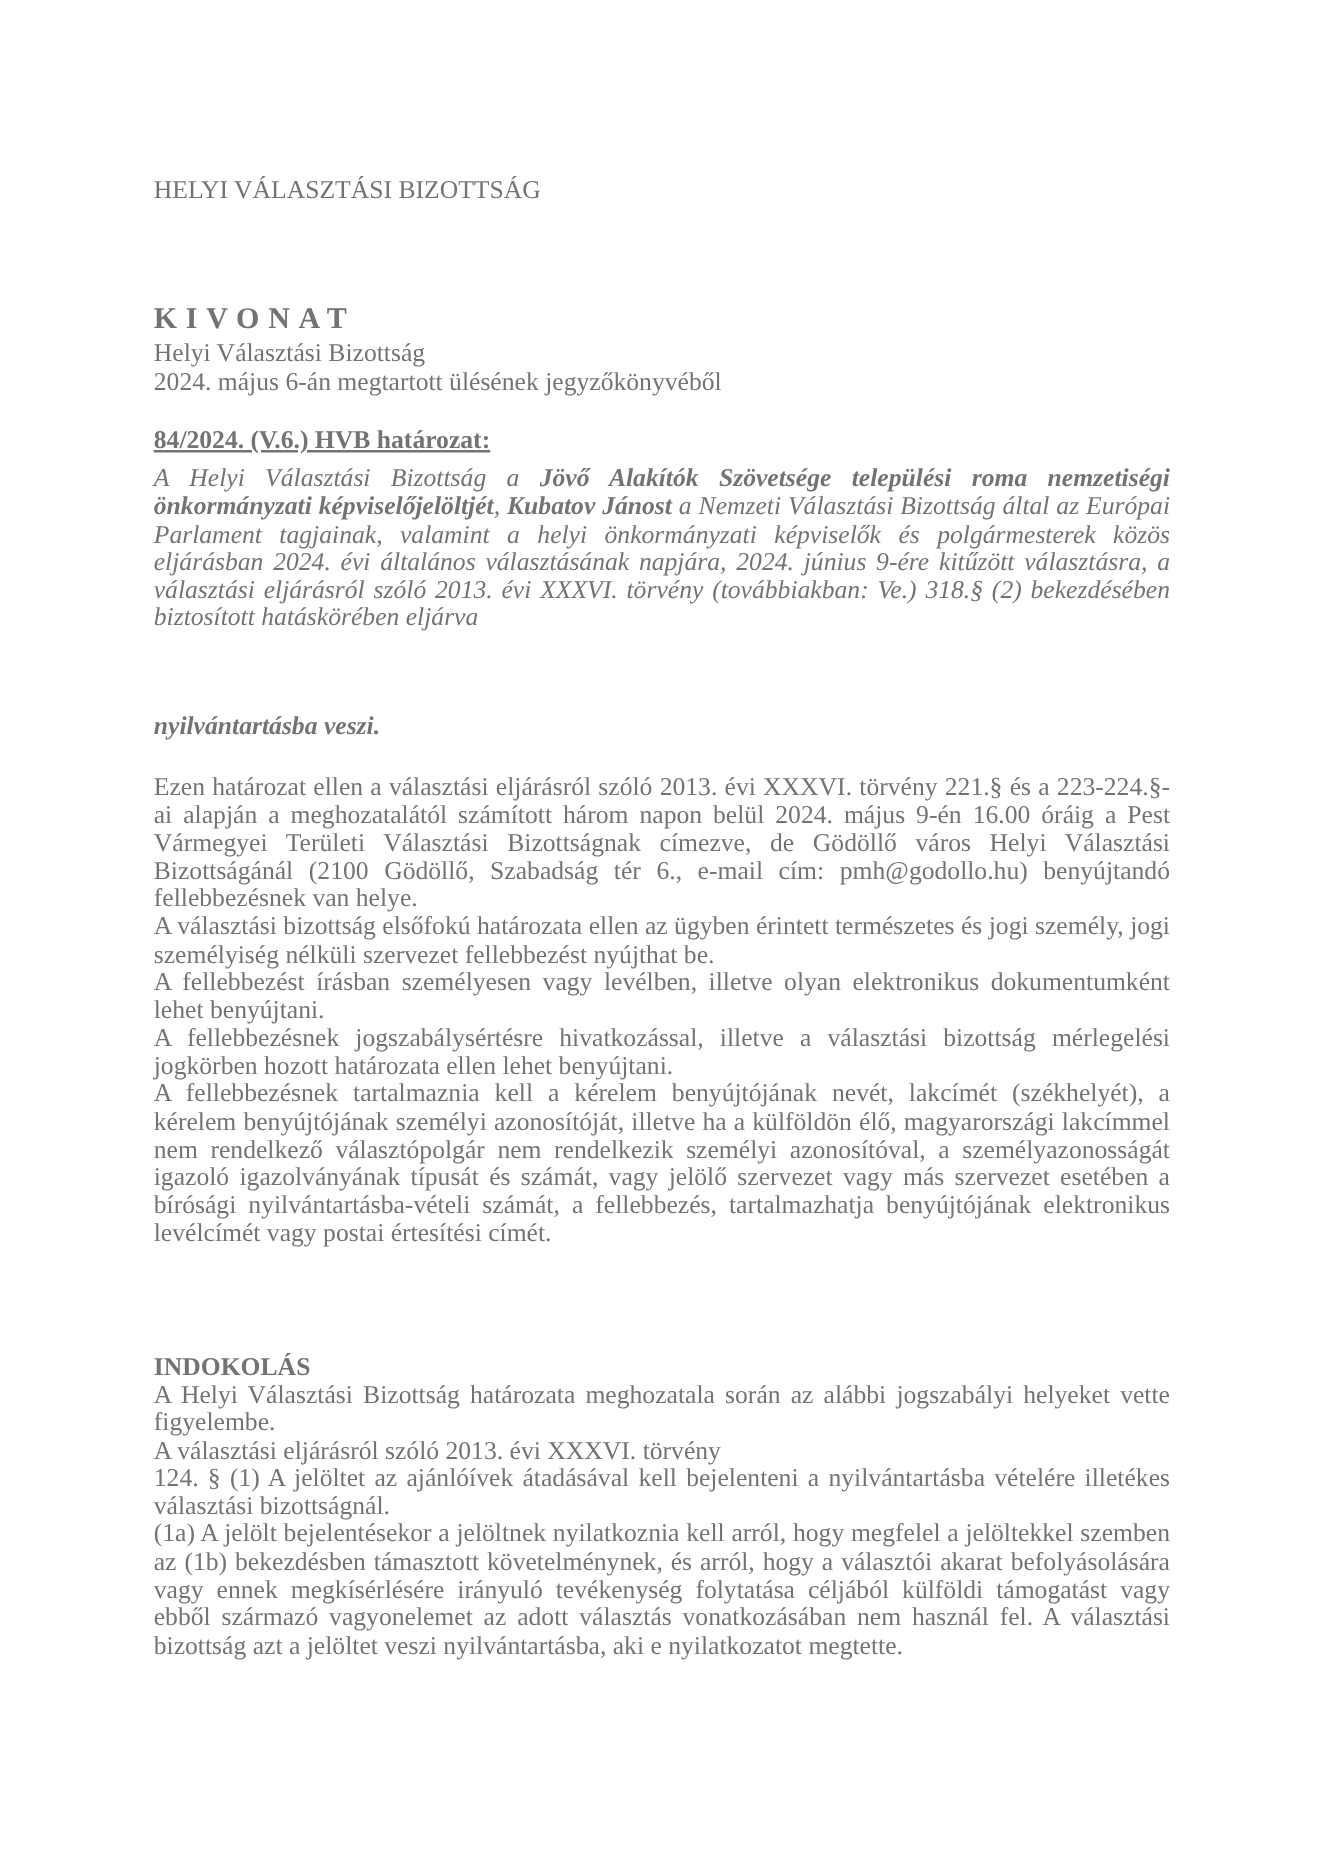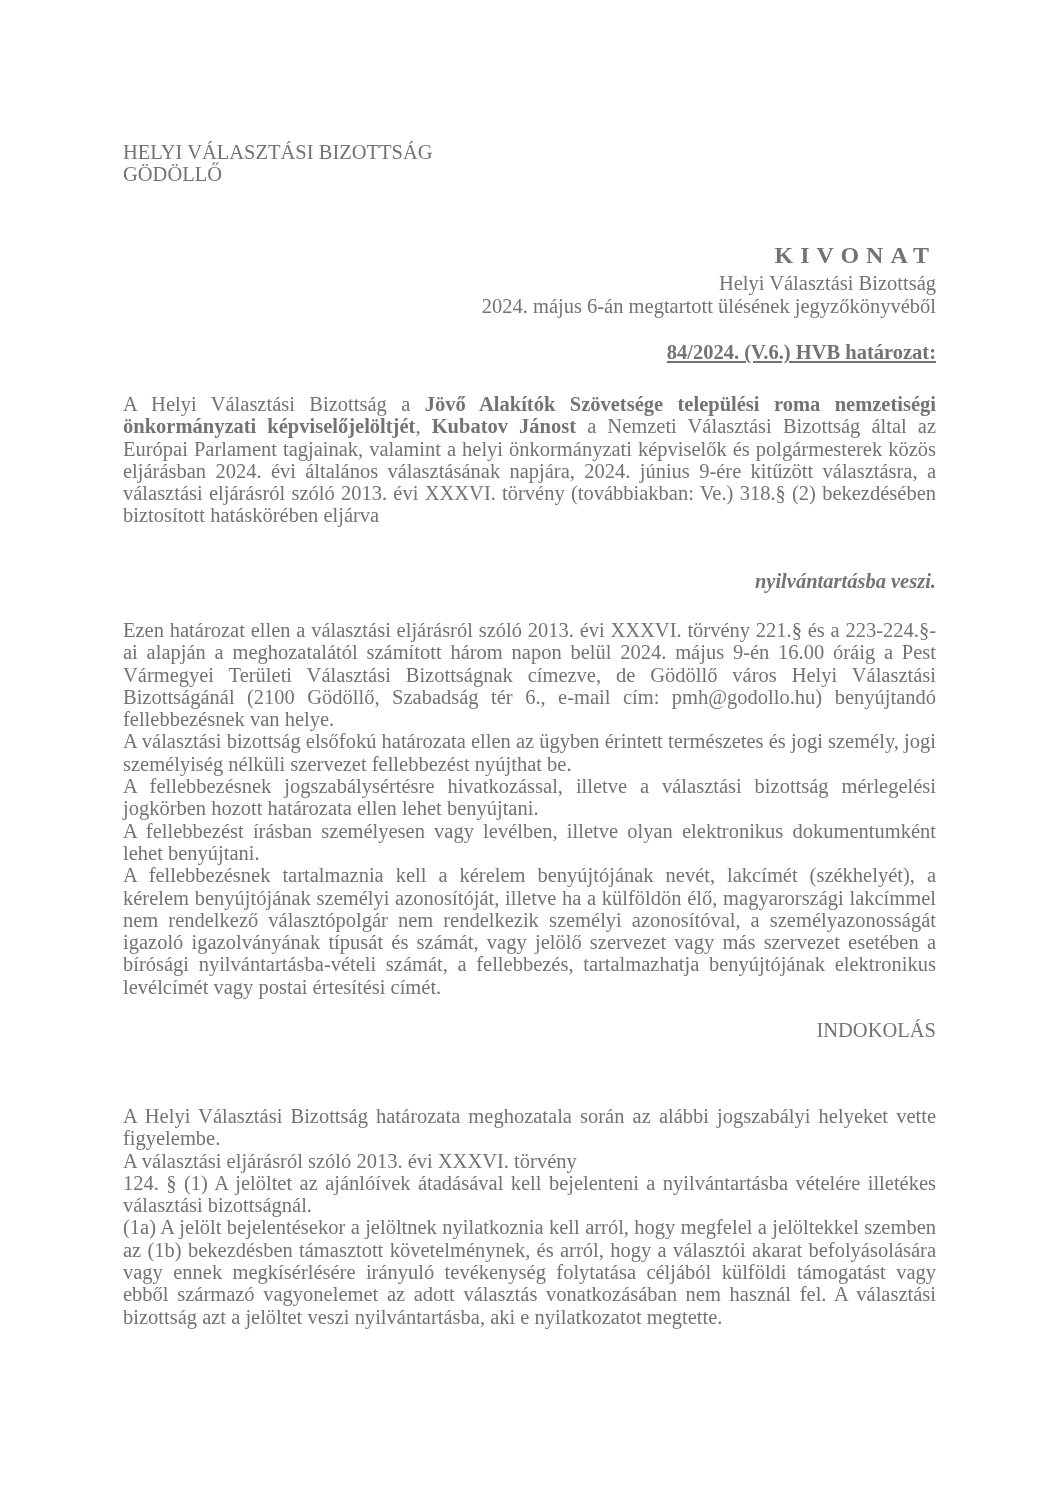--- a/index.html
+++ b/index.html
@@ -4,58 +4,57 @@
 <style>
   html, body { margin: 0; padding: 0; background: #ffffff; }
   body { width: 1059px; height: 1498px; position: relative; overflow: hidden; }
   .page {
     position: absolute; left: 0; top: 0; width: 1059px; height: 1498px;
     font-family: "Liberation Serif", "DejaVu Serif", serif;
     color: #737373; font-size: 20.5px; line-height: 22.3px;
   }
   .hdr { position: absolute; left: 123px; }
   .hdr div { white-space: nowrap; }
-  .center { position: absolute; left: 123px; width: 813px; text-align: right; white-space: nowrap; }
+  .center { position: absolute; left: 123px; width: 813px; text-align: left; white-space: nowrap; }
   .title { font-weight: bold; font-size: 24px; letter-spacing: 7px; }
   .resno { font-weight: bold; text-decoration: underline; }
   .block { position: absolute; left: 123px; width: 813px; text-align: justify; }
   .block p { margin: 0; }
   b { font-weight: bold; }
 </style>
 </head>
 <body>
 
 <div class="page">
 
   <div class="hdr" style="top:141px;">
     <div>HELYI VÁLASZTÁSI BIZOTTSÁG</div>
-    <div>GÖDÖLLŐ</div>
   </div>
 
   <div class="center title" style="top:244px;">KIVONAT</div>
   <div class="center" style="top:272px;">Helyi Választási Bizottság</div>
   <div class="center" style="top:295px;">2024. május 6-án megtartott ülésének jegyzőkönyvéből</div>
 
   <div class="center resno" style="top:341px;">84/2024. (V.6.) HVB határozat:</div>
 
-  <div class="block" style="top:393px;">
+  <div class="block" style="top:372px;font-style:italic;">
     <p><span>A Helyi Választási Bizottság a </span><b>Jövő Alakítók Szövetsége települési roma nemzetiségi önkormányzati képviselőjelöltjét</b><span>, </span><b>Kubatov Jánost</b><span> a Nemzeti Választási Bizottság által az Európai Parlament tagjainak, valamint a helyi önkormányzati képviselők és polgármesterek közös eljárásban 2024. évi általános választásának napjára, 2024. június 9-ére kitűzött választásra, a választási eljárásról szóló 2013. évi XXXVI. törvény (továbbiakban: Ve.) 318.§ (2) bekezdésében biztosított hatáskörében eljárva</span></p>
   </div>
 
   <div class="center" style="top:570px; font-weight:bold;font-style:italic;">nyilvántartásba veszi.</div>
 
   <div class="block" style="top:619px;">
     <p>Ezen határozat ellen a választási eljárásról szóló 2013. évi XXXVI. törvény 221.§ és a 223-224.§-ai alapján a meghozatalától számított három napon belül 2024. május 9-én 16.00 óráig a Pest Vármegyei Területi Választási Bizottságnak címezve, de Gödöllő város Helyi Választási Bizottságánál (2100 Gödöllő, Szabadság tér 6., e-mail cím: pmh@godollo.hu) benyújtandó fellebbezésnek van helye.</p>
     <p>A választási bizottság elsőfokú határozata ellen az ügyben érintett természetes és jogi személy, jogi személyiség nélküli szervezet fellebbezést nyújthat be.</p>
+    <p>A fellebbezést írásban személyesen vagy levélben, illetve olyan elektronikus dokumentumként lehet benyújtani.</p>
     <p>A fellebbezésnek jogszabálysértésre hivatkozással, illetve a választási bizottság mérlegelési jogkörben hozott határozata ellen lehet benyújtani.</p>
-    <p>A fellebbezést írásban személyesen vagy levélben, illetve olyan elektronikus dokumentumként lehet benyújtani.</p>
     <p>A fellebbezésnek tartalmaznia kell a kérelem benyújtójának nevét, lakcímét (székhelyét), a kérelem benyújtójának személyi azonosítóját, illetve ha a külföldön élő, magyarországi lakcímmel nem rendelkező választópolgár nem rendelkezik személyi azonosítóval, a személyazonosságát igazoló igazolványának típusát és számát, vagy jelölő szervezet vagy más szervezet esetében a bírósági nyilvántartásba-vételi számát, a fellebbezés, tartalmazhatja benyújtójának elektronikus levélcímét vagy postai értesítési címét.</p>
   </div>
 
-  <div class="center" style="top:1019px;">INDOKOLÁS</div>
+  <div class="center" style="top:1083px;font-weight:bold;">INDOKOLÁS</div>
 
   <div class="block" style="top:1105px;">
     <p>A Helyi Választási Bizottság határozata meghozatala során az alábbi jogszabályi helyeket vette figyelembe.</p>
     <p>A választási eljárásról szóló 2013. évi XXXVI. törvény</p>
     <p>124. § (1) A jelöltet az ajánlóívek átadásával kell bejelenteni a nyilvántartásba vételére illetékes választási bizottságnál.</p>
     <p>(1a) A jelölt bejelentésekor a jelöltnek nyilatkoznia kell arról, hogy megfelel a jelöltekkel szemben az (1b) bekezdésben támasztott követelménynek, és arról, hogy a választói akarat befolyásolására vagy ennek megkísérlésére irányuló tevékenység folytatása céljából külföldi támogatást vagy ebből származó vagyonelemet az adott választás vonatkozásában nem használ fel. A választási bizottság azt a jelöltet veszi nyilvántartásba, aki e nyilatkozatot megtette.</p>
   </div>
 
 </div>
 

